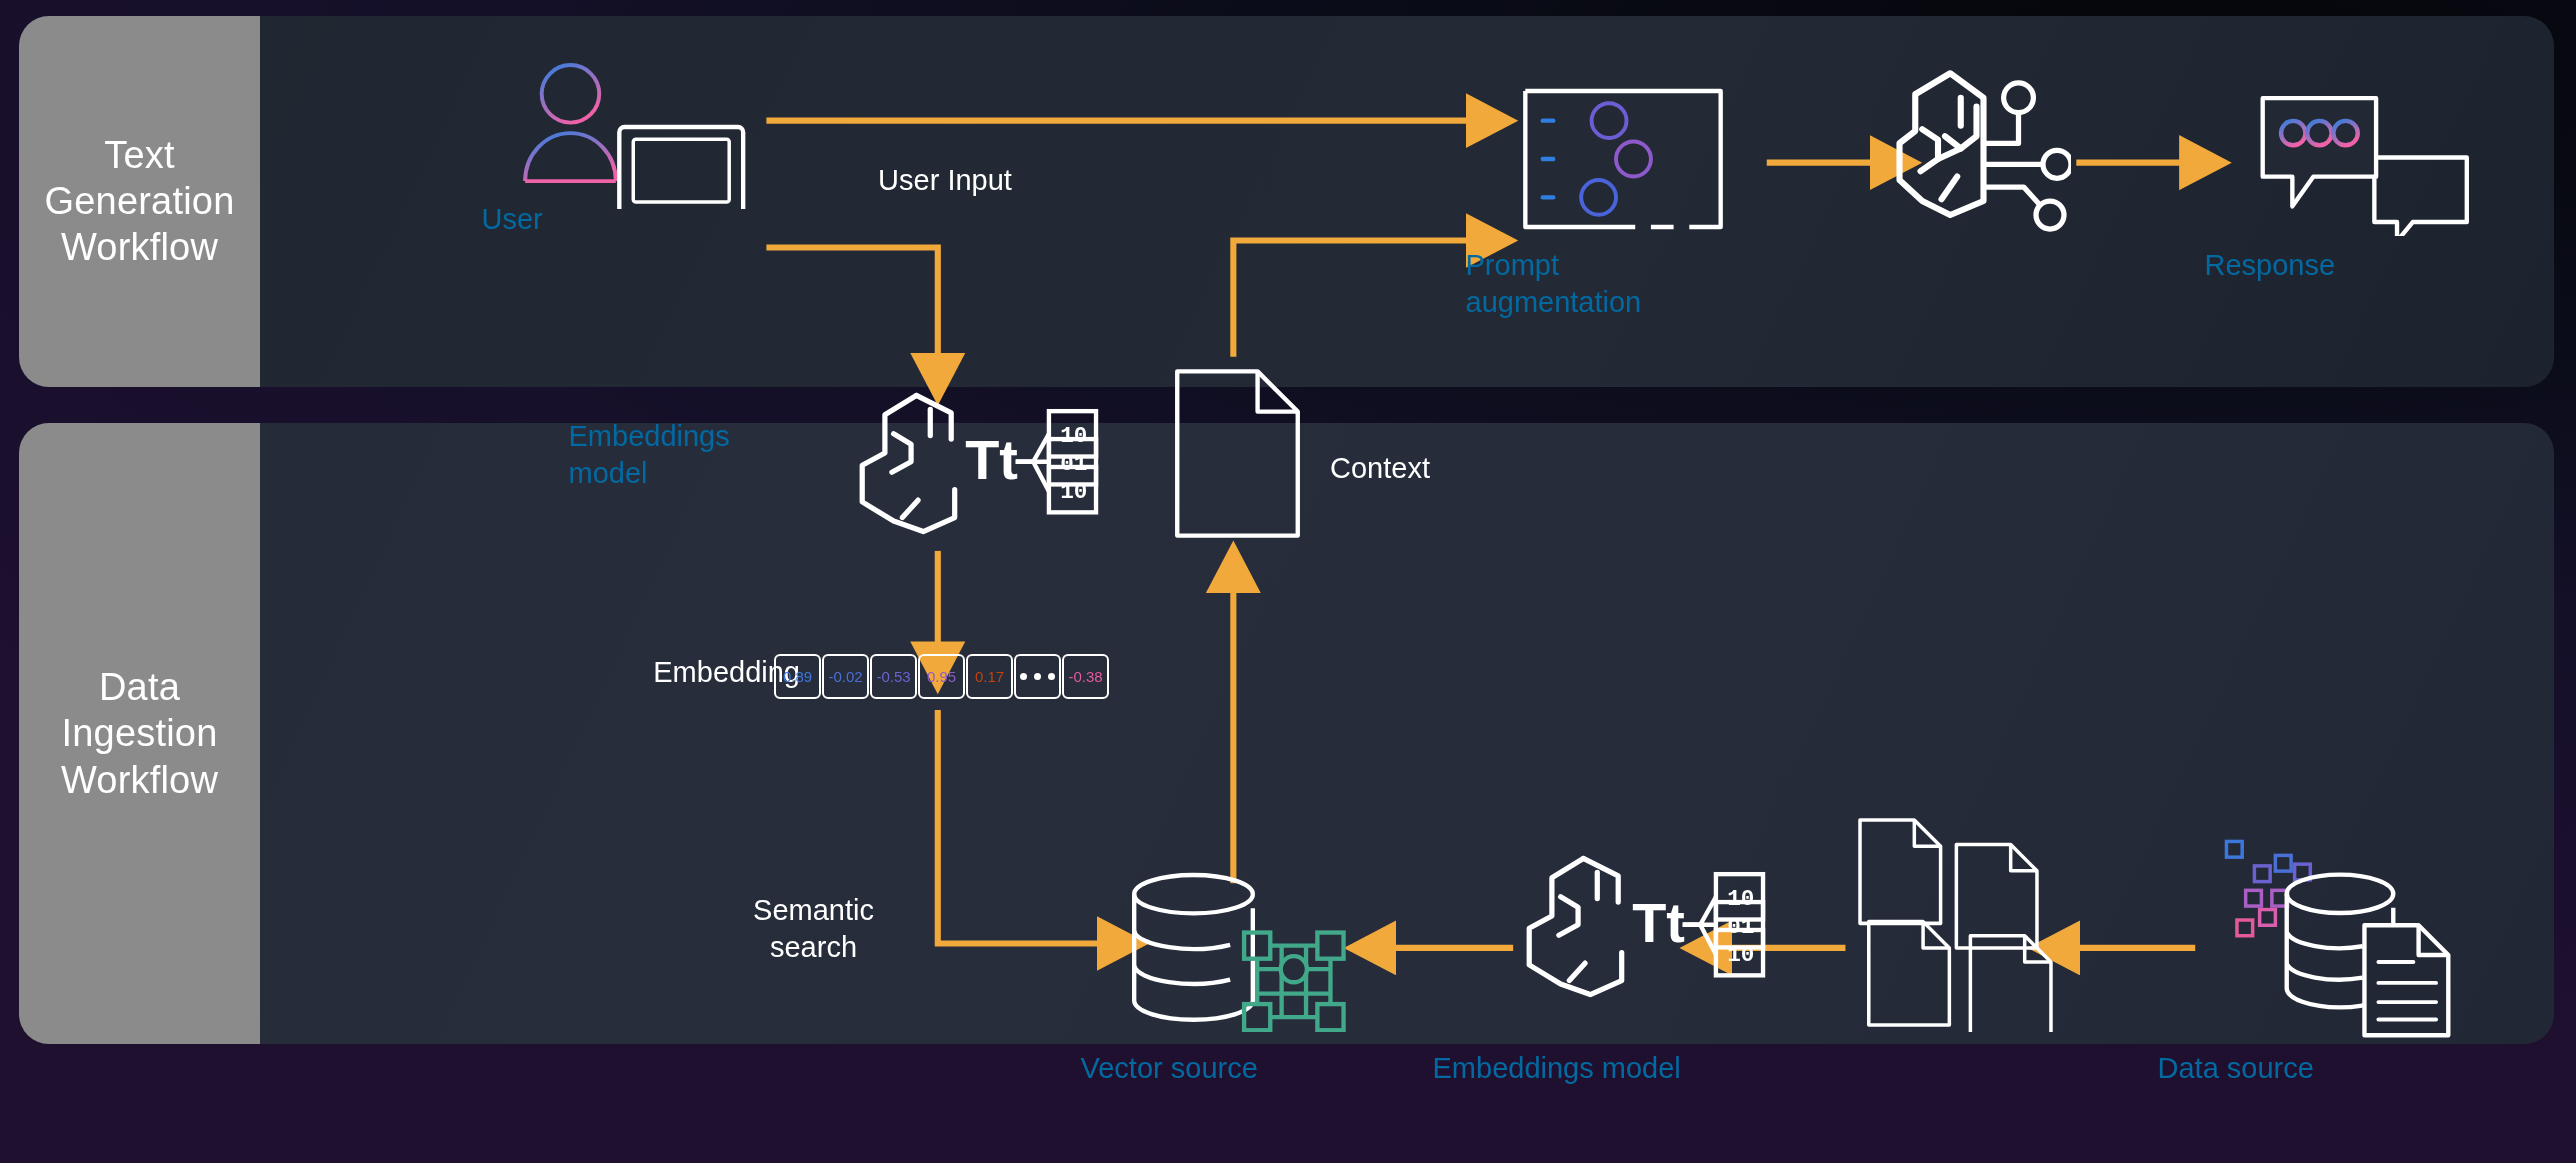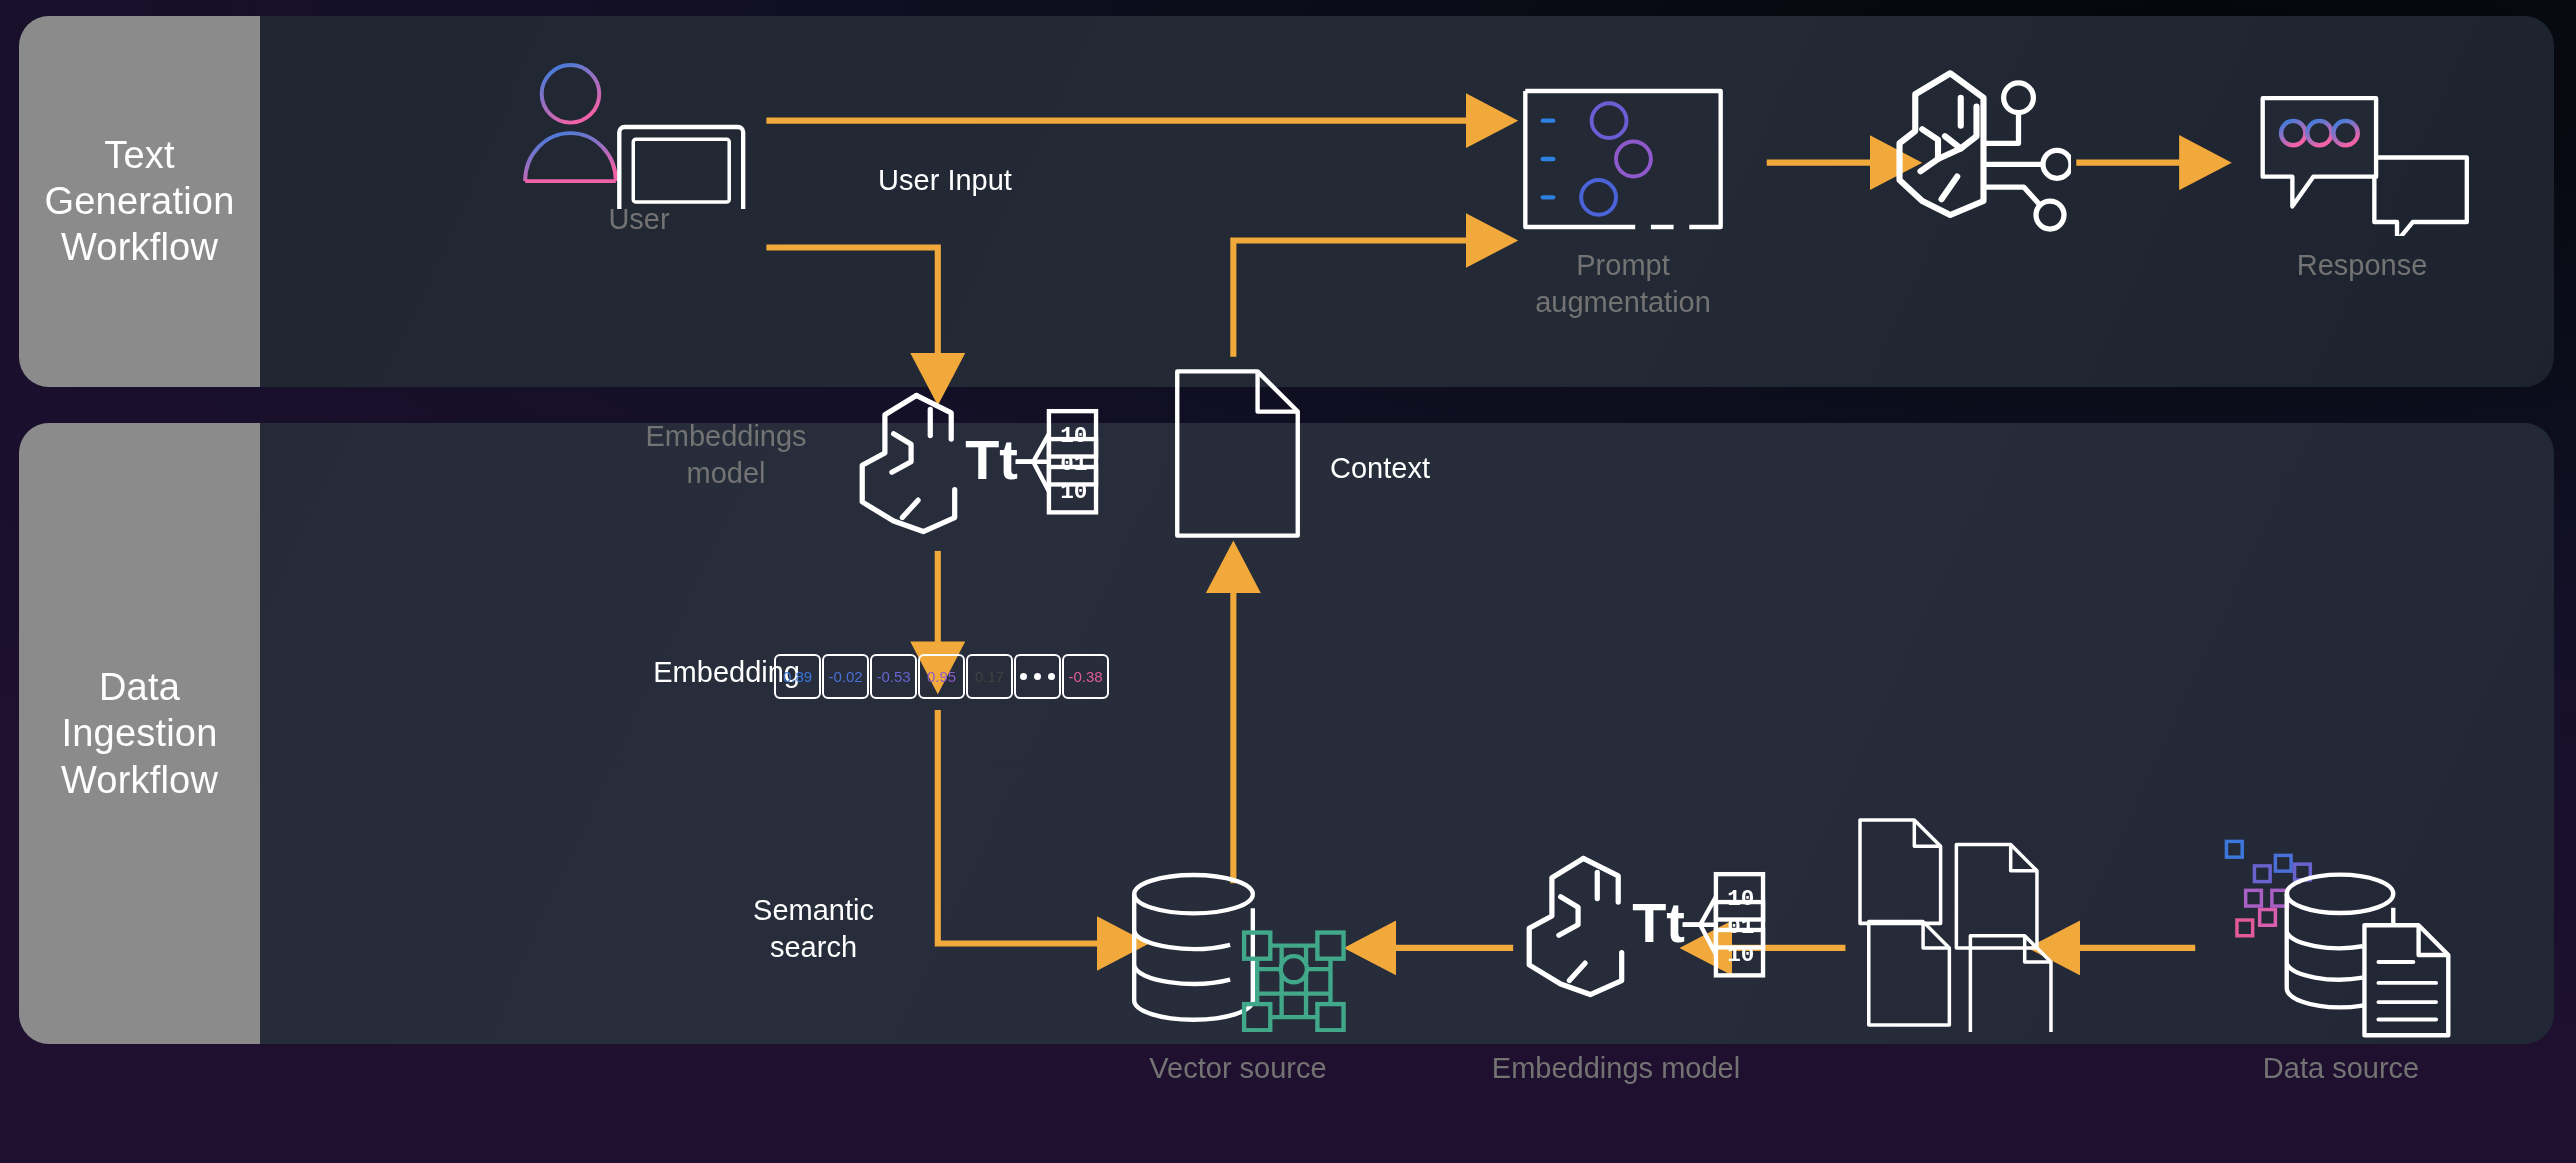--- a/index.html
+++ b/index.html
@@ -39,24 +39,23 @@
     letter-spacing:0.2px;
     font-weight:400;
   }
   #label-top{ left:19px; top:15.7px; width:241px; height:371px; border-radius:30px 0 0 30px; }
   #label-bottom{ left:19px; top:423px; width:241px; height:621px; border-radius:30px 0 0 30px; }
 
   
   .node{position:absolute;}
   .node-label{
     position:absolute;
-    color:#737373;
+    color:#0369a1;
     font-size:29px;
     line-height:1.26;
-    text-align:center;
     white-space:pre-line;
     width:315px;
     left:50%; transform:translateX(-50%);
   }
   .free-label{
     position:absolute; color:#fff; font-size:29px; line-height:1.26;
     text-align:center; white-space:pre-line;
   }
 
   
@@ -174,21 +173,21 @@
   <div class="node-label" style="left:726px; top:418px;">Embeddings
 model</div>
 
   <div class="free-label" style="left:538px; top:654px; width:262px; text-align:right;">Embedding</div>
 
   <div id="embedding-vector">
       <div class="emb-cell" style="color: rgb(60, 119, 219);">0.89</div>
       <div class="emb-cell" style="color: rgb(74, 111, 214);">-0.02</div>
       <div class="emb-cell" style="color: rgb(106, 99, 207);">-0.53</div>
       <div class="emb-cell" style="color: rgb(138, 92, 198);">0.95</div>
-      <div class="emb-cell" style="color: #404040;">0.17</div>
+      <div class="emb-cell" style="color: #c2410c;">0.17</div>
       <div class="emb-cell">
         <span class="emb-dots">
           <i></i>
           <i></i>
           <i></i>
         </span>
       </div>
       <div class="emb-cell" style="color: rgb(226, 90, 156);">-0.38</div>
     </div>
 

